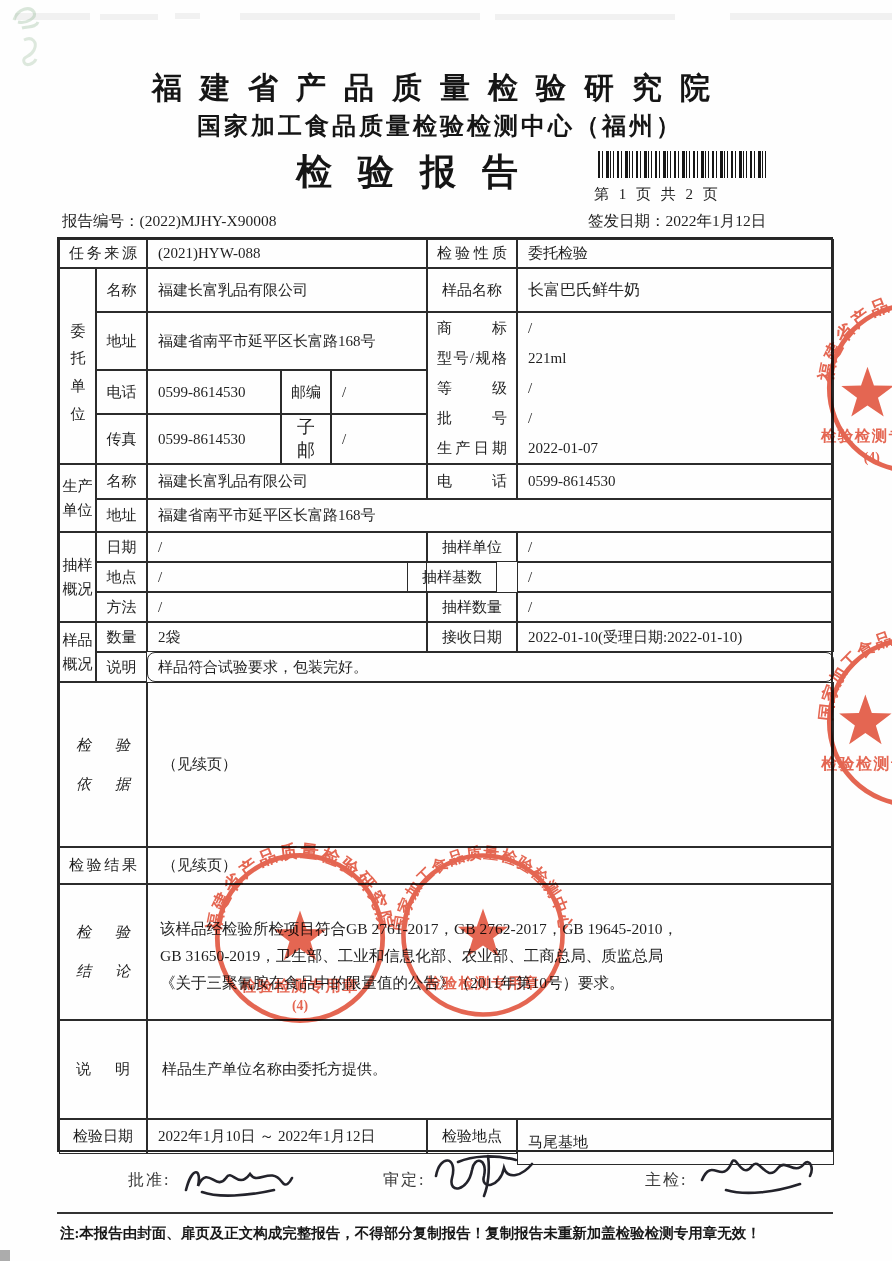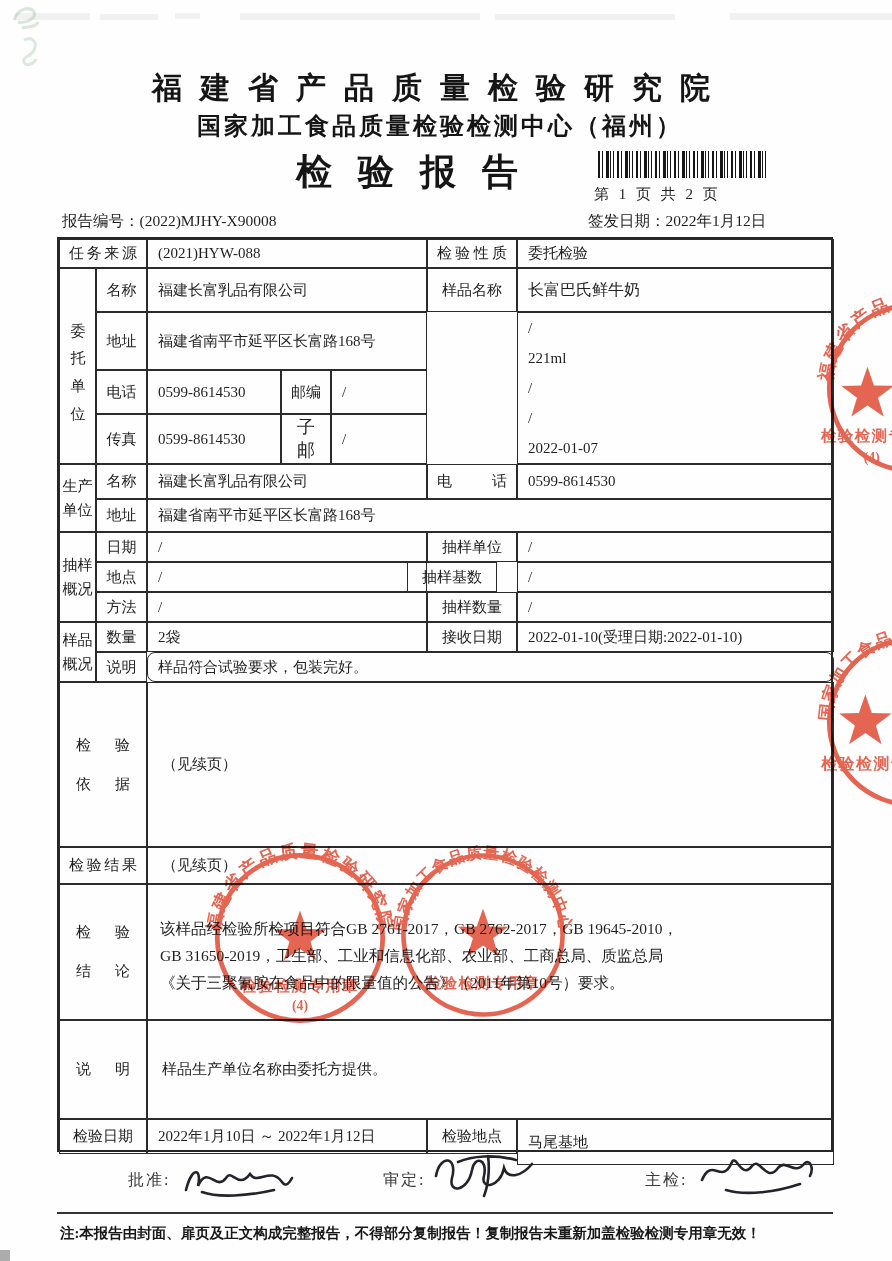--- a/index.html
+++ b/index.html
@@ -24,21 +24,21 @@
   .lab { justify-content:center; text-align:center; }
   .val { padding-left:10px; }
   .just { width:100%; text-align:justify; text-align-last:justify; padding:0 9px; box-sizing:border-box; }
   .vert { writing-mode:vertical-lr; text-orientation:upright; letter-spacing:28px; }
   .grp2 { width:34px; line-height:1.6; text-align:center; }
   .stack5 { flex-direction:column; justify-content:space-around; align-items:stretch; }
   .stack5 > div { text-align:justify; text-align-last:justify; padding:0 9px; }
   .stack5v { flex-direction:column; justify-content:space-around; align-items:flex-start; }
   .stack5v > div { padding-left:10px; }
   .twoline { flex-direction:column; justify-content:center; gap:20px; }
-  .twoline > div { width:100%; text-align:justify; text-align-last:justify; padding:0 16px; box-sizing:border-box; }
+  .twoline > div { width:100%; text-align:justify; text-align-last:justify; padding:0 16px; box-sizing:border-box;font-style:italic; }
   .concl { flex-direction:column; align-items:flex-start; justify-content:flex-start; padding:30px 0 0 12px; line-height:27px; font-size:15.5px; }
   .smalllab { font-size:18px; line-height:1.3; }
   
   .stamp { position:absolute; mix-blend-mode:multiply; opacity:.85; }
   .stamp text { fill:#E14B33; font-weight:bold; }
   .stamp .ring { fill:none; stroke:#E14B33; stroke-width:4.5; }
   .stamp .star { fill:#E14B33; }
   
   .sig { position:absolute; }
   .sig path { fill:none; stroke:#23232b; stroke-width:2.6; stroke-linecap:round; }
@@ -93,20 +93,27 @@
         <span class="vert">委托单位</span>
       </div>
     <div class="cell lab" style="left:37px;top:29px;width:51px;height:44px;">名称</div>
     <div class="cell val" style="left:88px;top:29px;width:280px;height:44px;">福建长富乳品有限公司</div>
     <div class="cell lab" style="left:368px;top:29px;width:90px;height:44px;">样品名称</div>
     <div class="cell val" style="left:458px;top:29px;width:317px;height:44px;font-size:16px;">长富巴氏鲜牛奶</div>
 
     <div class="cell lab" style="left:37px;top:73px;width:51px;height:58px;">地址</div>
     <div class="cell val" style="left:88px;top:73px;width:280px;height:58px;">福建省南平市延平区长富路168号</div>
 
+    <div class="cell stack5" style="left:368px;top:73px;width:90px;height:152px;">
+      <div>商标</div>
+      <div>型号/规格</div>
+      <div>等级</div>
+      <div>批号</div>
+      <div>生产日期</div>
+    </div>
     <div class="cell stack5v" style="left:458px;top:73px;width:317px;height:152px;">
       <div>/</div>
       <div>221ml</div>
       <div>/</div>
       <div>/</div>
       <div>2022-01-07</div>
     </div>
 
     <div class="cell lab" style="left:37px;top:131px;width:51px;height:44px;">电话</div>
     <div class="cell val" style="left:88px;top:131px;width:134px;height:44px;">0599-8614530</div>

